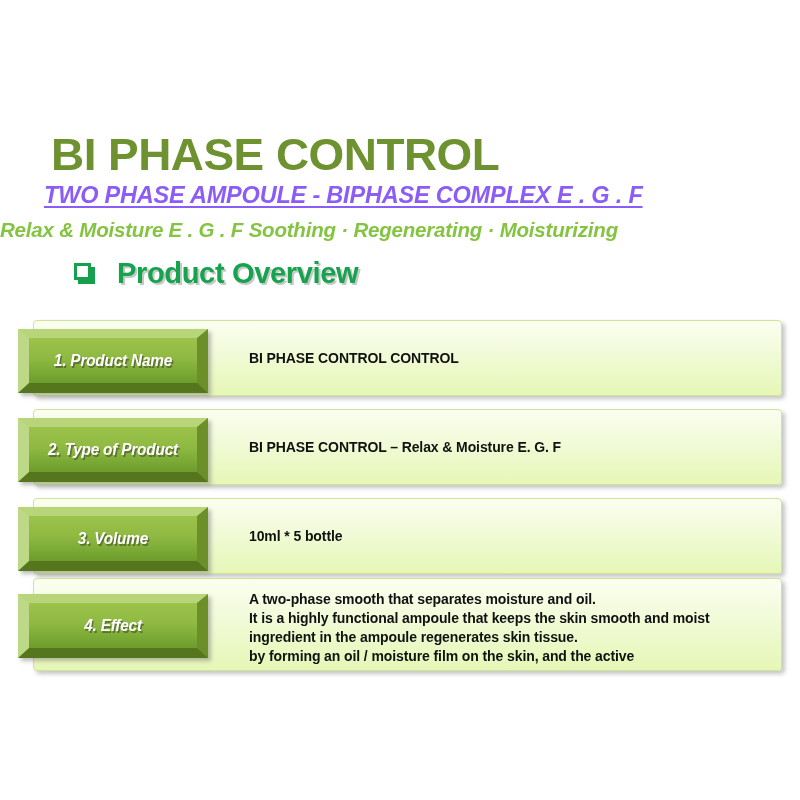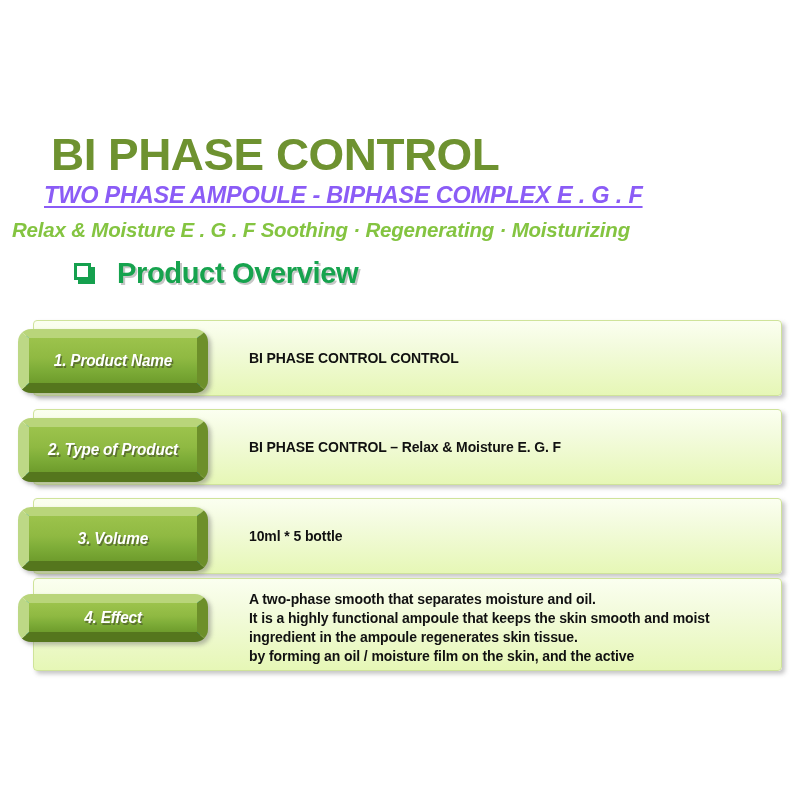--- a/index.html
+++ b/index.html
@@ -51,21 +51,20 @@
     letter-spacing: -0.2px;
   }
 
   #tag-line {
     font-size: 20.5px;
     font-weight: bold;
     font-style: italic;
     color: #84c441;
     line-height: 1.2;
     margin: 8px 0 0 0;
-    padding-left: 12px;
     white-space: nowrap;
     letter-spacing: -0.2px;
   }
 
   
   #section-heading {
     position: absolute;
     left: 74px;
     top: 258px;
     display: flex;
@@ -153,21 +152,20 @@
   .chip {
     position: absolute;
     left: 0;
     width: 190px;
     background: #0ea5e9;
     border-style: solid;
     border-width: 9px 11px 10px 11px;
     border-color: #b9d57a #6d8f2a #55761d #bdd886;
     box-sizing: border-box;
     box-shadow: 3px 3px 4px rgba(110,110,110,0.45);
-    border-radius: 13px;
   }
   .chip-inner {
     width: 100%;
     height: 100%;
     background: linear-gradient(to bottom, #9cc34c 0%, #8fb942 45%, #7ead38 70%, #6e9c2c 100%);
     display: flex;
     align-items: center;
     box-sizing: border-box;
   }
   .chip-label {
@@ -235,18 +233,18 @@
 
 <div class="row" id="row-3" style="top:578px;height:93px;">
   <div class="panel">
     <div class="panel-value value-multi">
       <span class="vline">A two-phase smooth that separates moisture and oil.</span>
       <span class="vline">It is a highly functional ampoule that keeps the skin smooth and moist</span>
       <span class="vline">ingredient in the ampoule regenerates skin tissue.</span>
       <span class="vline">by forming an oil / moisture film on the skin, and the active</span>
     </div>
   </div>
-  <div class="chip" style="top:16px;height:48px;">
+  <div class="chip" style="top:16px;height:64px;">
     <div class="chip-inner">
       <span class="chip-label">4. Effect</span>
     </div>
   </div>
 </div>
 
 </body></html>

